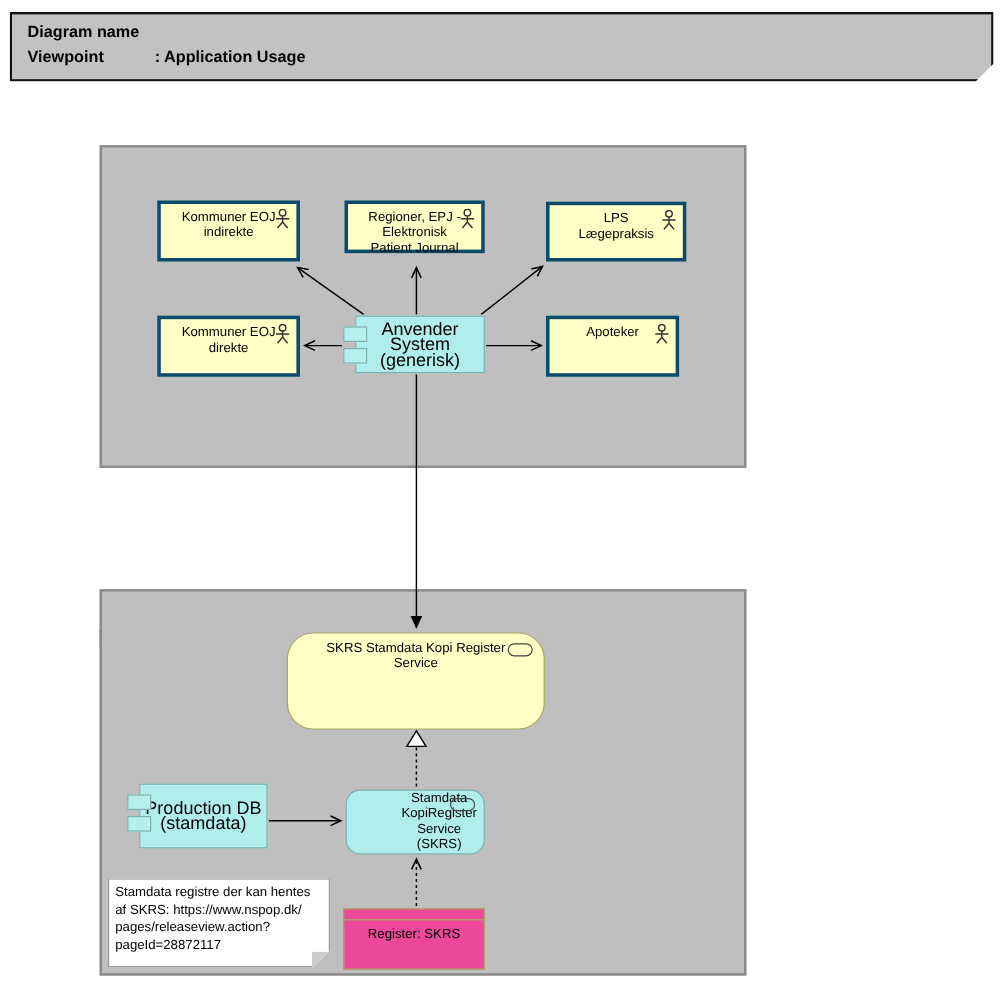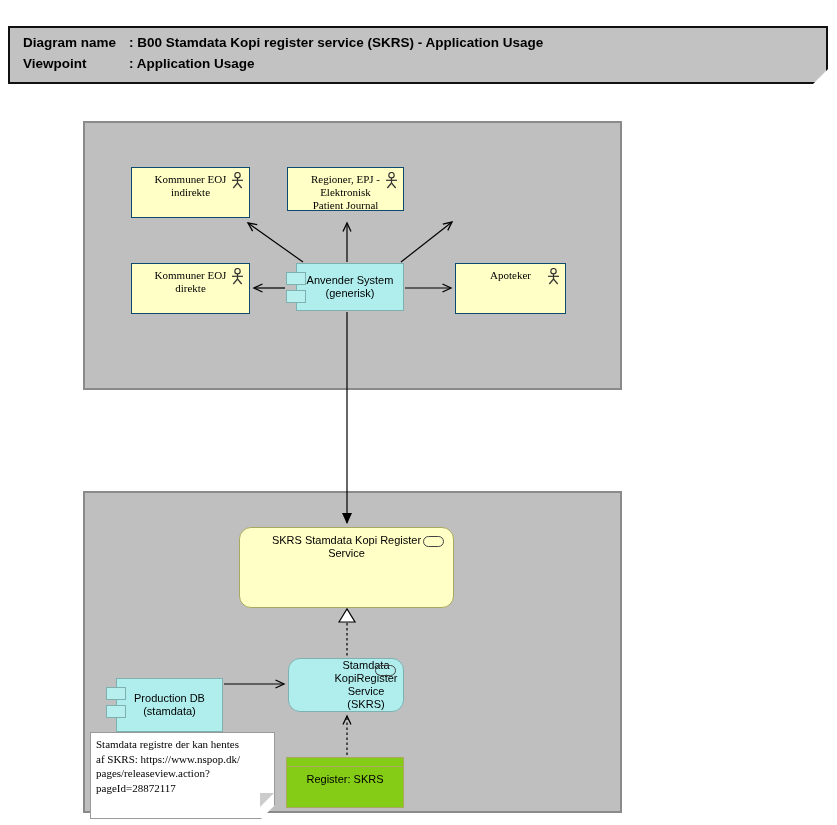--- a/index.html
+++ b/index.html
@@ -8,68 +8,67 @@
     font-family:"Liberation Sans", sans-serif; color:#000; overflow:hidden;
   }
   .lbl { white-space:pre-line; }
 
   
   .title-note {
     position:absolute; left:8px; top:10px; width:820px; height:58px;
     background:#c2c2c2; border:2px solid #111; box-sizing:border-box;
     clip-path:polygon(0 0, 100% 0, 100% calc(100% - 15px), calc(100% - 15px) 100%, 0 100%);
     padding:4px 0 0 13px;
-    margin-top:16px;
   }
   .title-row { display:flex; font-weight:bold; font-size:13.5px; line-height:21px; }
   .t-label { width:106px; }
 
   
   .group-tab {
     position:absolute; background:#b3b3b3; border:2px solid #8a8a8a; border-bottom:none;
     box-sizing:border-box; font-size:11px; line-height:13px; padding:1px 0 0 5px;
   }
   .group-body {
     position:absolute; background:#bfbfbf; border:2px solid #8a8a8a; box-sizing:border-box;
   }
 
   
   .actor-box {
-    position:absolute; background:#ffffc6; border:1px solid #0c4a6e; box-sizing:border-box;
-    font-size:11px; line-height:13px; text-align:center; padding-top:5px;font-family:Liberation Serif, serif;
+    position:absolute; background:#ffffc6; border:3px solid #0c4a6e; box-sizing:border-box;
+    font-size:11px; line-height:13px; text-align:center; padding-top:5px;
   }
   .actor-glyph { position:absolute; top:4px; right:5px; width:13px; height:17px; }
 
   
   .component-box {
     position:absolute; background:#b0eeee; border:1px solid #7fb0b0; box-sizing:border-box;
-    font-size:11px; line-height:13px; text-align:center;
+    font-size:15px; line-height:13px; text-align:center;
     display:flex; align-items:center; justify-content:center;
   }
   .port {
     position:absolute; width:20px; height:13px; background:#b7eeee;
     border:1px solid #7fb0b0; box-sizing:border-box; left:-11px;
   }
   .port.p1 { top:8px; } .port.p2 { top:26px; }
 
   
   .service-box {
     position:absolute; box-sizing:border-box; font-size:11px; line-height:13px; text-align:center;
   }
-  .service-box.yellow { background:#ffffc6; border:1px solid #a8a860; border-radius:12px; padding-top:6px; }
+  .service-box.yellow { background:#ffffc6; border:1px solid #a8a860; border-radius:22px; padding-top:6px; }
   .service-box.cyan   { background:#b0eeee; border:1px solid #7fb0b0; border-radius:12px;
                         display:flex; align-items:center; justify-content:center; }
   .lozenge {
     position:absolute; width:19px; height:9px; border:1.6px solid #444;
     border-radius:7px; background:transparent;
   }
 
   
   .data-object {
-    position:absolute; background:#84cc16; border:1px solid #a8a860; box-sizing:border-box;
+    position:absolute; background:#ec4899; border:1px solid #a8a860; box-sizing:border-box;
     font-size:11px; line-height:13px; text-align:center;
   }
   .data-object .band { height:8px; border-bottom:1px solid #a8a860; }
   .data-object .lbl { padding-top:6px; }
 
   
   .note-box {
     position:absolute; background:#ffffff; border:1.5px solid #9a9a9a; box-sizing:border-box;
     clip-path:polygon(0 0, 100% 0, 100% calc(100% - 14px), calc(100% - 14px) 100%, 0 100%);
     font-size:11px; line-height:14.5px; text-align:left; padding:4px 5px;
@@ -83,21 +82,20 @@
   .connectors line, .connectors polygon { stroke:#000; stroke-width:1.2; }
 </style>
 </head>
 <body>
 
 <div class="canvas">
 
   <div class="title-note">
     <div class="title-row">
       <span class="t-label">Diagram name</span>
-      <span>: B00 Stamdata Kopi register service (SKRS) - Application Usage</span>
     </div>
     <div class="title-row">
       <span class="t-label">Viewpoint</span>
       <span>: Application Usage</span>
     </div>
   </div>
 
   <div class="group-body" style="left:83px; top:121px; width:539px; height:269px;"></div>
 
   <div class="group-tab" style="left:83px; top:477px; width:269px; height:15px;margin-top:48px;">
@@ -148,20 +146,33 @@
       <g stroke="#333" stroke-width="1.2" fill="none">
         <circle cx="6.5" cy="3.2" r="2.7"></circle>
           <line x1="6.5" y1="5.9" x2="6.5" y2="11"></line>
         <line x1="1" y1="8.3" x2="12" y2="8.3"></line>
         <line x1="6.5" y1="11" x2="2.3" y2="16"></line>
           <line x1="6.5" y1="11" x2="10.7" y2="16"></line>
       </g>
     </svg>
   </div>
 
+  <div class="actor-box" style="left:455px; top:168px; width:117px; height:50px;">
+    <div class="lbl">LPS
+Lægepraksis</div>
+    <svg class="actor-glyph" viewBox="0 0 13 17">
+      <g stroke="#333" stroke-width="1.2" fill="none">
+        <circle cx="6.5" cy="3.2" r="2.7"></circle>
+          <line x1="6.5" y1="5.9" x2="6.5" y2="11"></line>
+        <line x1="1" y1="8.3" x2="12" y2="8.3"></line>
+        <line x1="6.5" y1="11" x2="2.3" y2="16"></line>
+          <line x1="6.5" y1="11" x2="10.7" y2="16"></line>
+      </g>
+    </svg>
+  </div>
 
   <div class="actor-box" style="left:131px; top:263px; width:119px; height:51px;">
     <div class="lbl">Kommuner EOJ
 direkte</div>
     <svg class="actor-glyph" viewBox="0 0 13 17">
       <g stroke="#333" stroke-width="1.2" fill="none">
         <circle cx="6.5" cy="3.2" r="2.7"></circle>
           <line x1="6.5" y1="5.9" x2="6.5" y2="11"></line>
         <line x1="1" y1="8.3" x2="12" y2="8.3"></line>
         <line x1="6.5" y1="11" x2="2.3" y2="16"></line>
@@ -183,21 +194,21 @@
     </svg>
   </div>
 
   <div class="component-box" style="left:296px; top:263px; width:108px; height:48px;">
     <div class="port p1"></div>
     <div class="port p2"></div>
     <div class="lbl">Anvender System
 (generisk)</div>
   </div>
 
-  <div class="component-box" style="left:116px; top:678px; width:107px; height:54px;">
+  <div class="component-box" style="left:116px; top:653px; width:107px; height:54px;">
     <div class="port p1"></div>
     <div class="port p2"></div>
     <div class="lbl">Production DB
 (stamdata)</div>
   </div>
 
   <div class="service-box yellow" style="left:239px; top:527px; width:215px; height:81px;">
     <div class="lozenge" style="right:9px; top:8px;"></div>
     <div class="lbl">SKRS Stamdata Kopi Register
 Service</div>
@@ -208,21 +219,21 @@
     <div class="lbl">Stamdata
 KopiRegister
 Service (SKRS)</div>
   </div>
 
   <div class="data-object" style="left:286px; top:757px; width:118px; height:51px;">
     <div class="band"></div>
     <div class="lbl">Register: SKRS</div>
   </div>
 
-  <div class="note-box" style="left:90px; top:732px; width:185px; height:87px;font-family:Liberation Serif, serif;">
+  <div class="note-box" style="left:90px; top:732px; width:185px; height:74px;">
     <div class="lbl">Stamdata registre der kan hentes
 af SKRS: https://www.nspop.dk/
 pages/releaseview.action?
 pageId=28872117</div>
   </div>
   <div class="note-fold" style="left:260px; top:793px;"></div>
 
 </div>
 
 </body></html>

